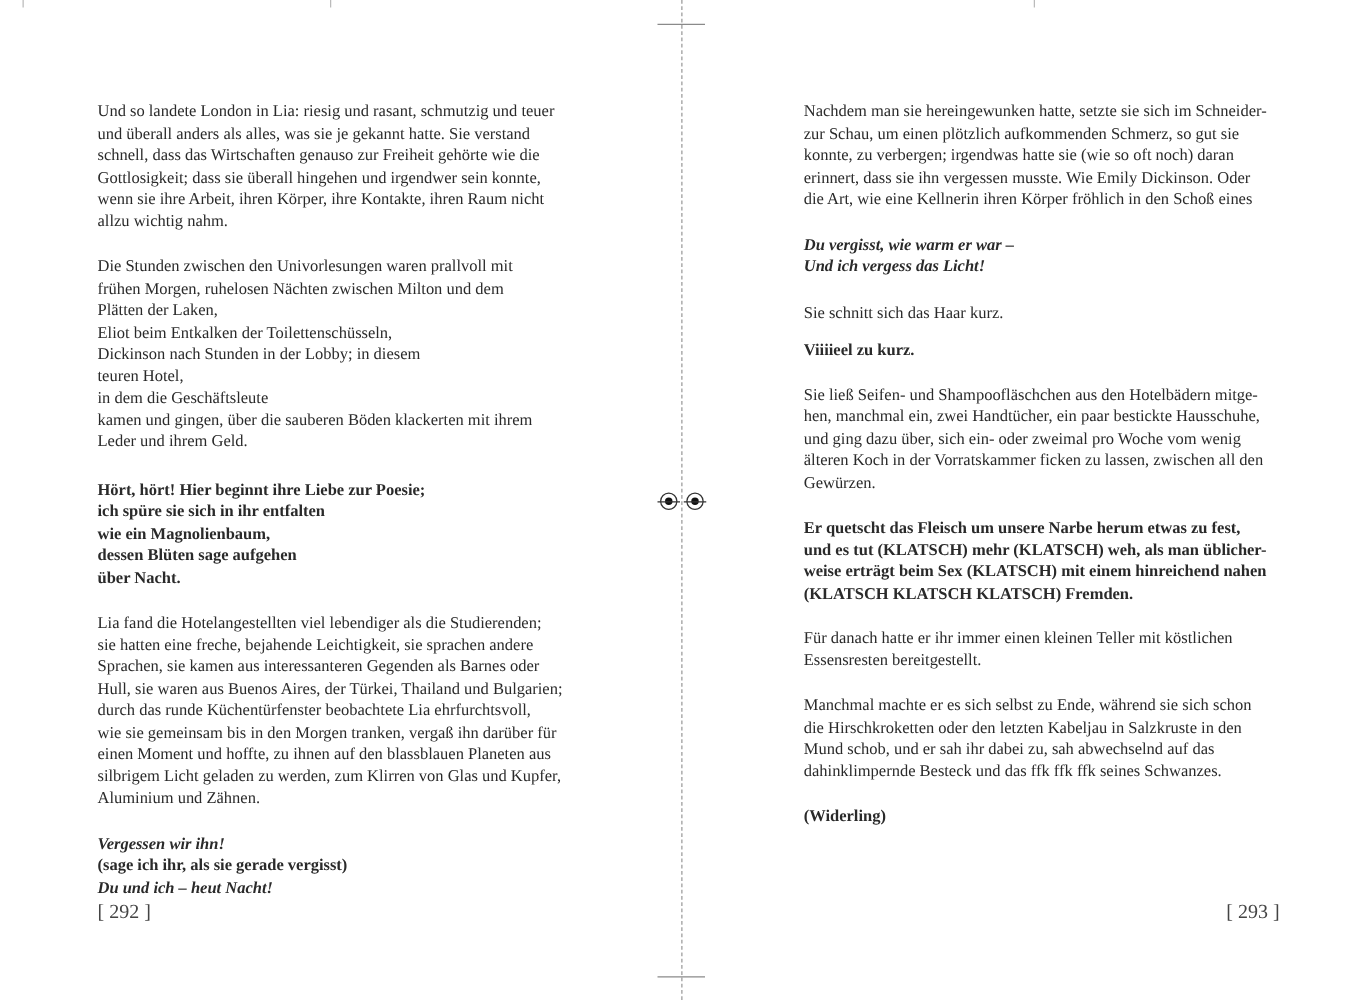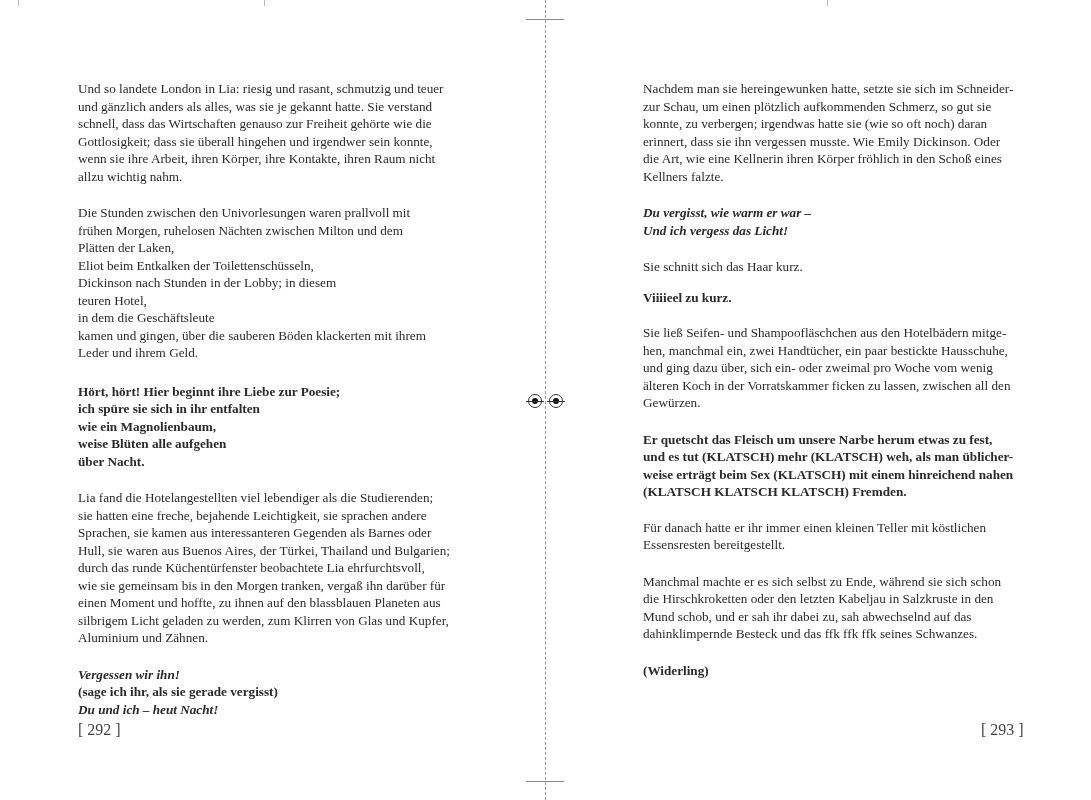--- a/index.html
+++ b/index.html
@@ -45,42 +45,42 @@
   .reg-left { left: 528px; }
   .reg-right { left: 549px; }
 </style>
 </head>
 <body>
 
 <div class="page page-left">
   <div class="textblock">
     <div class="para" style="margin-bottom:19px">
       <span class="ln">Und so landete London in Lia: riesig und rasant, schmutzig und teuer</span>
-      <span class="ln">und gänzlich anders als alles, was sie je gekannt hatte. Sie verstand</span>
+      <span class="ln">und überall anders als alles, was sie je gekannt hatte. Sie verstand</span>
       <span class="ln">schnell, dass das Wirtschaften genauso zur Freiheit gehörte wie die</span>
       <span class="ln">Gottlosigkeit; dass sie überall hingehen und irgendwer sein konnte,</span>
       <span class="ln">wenn sie ihre Arbeit, ihren Körper, ihre Kontakte, ihren Raum nicht</span>
       <span class="ln">allzu wichtig nahm.</span>
     </div>
     <div class="para" style="margin-bottom:21px">
       <span class="ln">Die Stunden zwischen den Univorlesungen waren prallvoll mit</span>
       <span class="ln">frühen Morgen, ruhelosen Nächten zwischen Milton und dem</span>
       <span class="ln">Plätten der Laken,</span>
       <span class="ln">Eliot beim Entkalken der Toilettenschüsseln,</span>
       <span class="ln">Dickinson nach Stunden in der Lobby; in diesem</span>
       <span class="ln">teuren Hotel,</span>
       <span class="ln">in dem die Geschäftsleute</span>
       <span class="ln">kamen und gingen, über die sauberen Böden klackerten mit ihrem</span>
       <span class="ln">Leder und ihrem Geld.</span>
     </div>
     <div class="verse" style="margin-bottom:19px">
       <span class="ln">Hört, hört! Hier beginnt ihre Liebe zur Poesie;</span>
       <span class="ln">ich spüre sie sich in ihr entfalten</span>
       <span class="ln">wie ein Magnolienbaum,</span>
-      <span class="ln">weise Blüten alle aufgehen</span>
+      <span class="ln">dessen Blüten sage aufgehen</span>
       <span class="ln">über Nacht.</span>
     </div>
     <div class="para" style="margin-bottom:19px">
       <span class="ln">Lia fand die Hotelangestellten viel lebendiger als die Studierenden;</span>
       <span class="ln">sie hatten eine freche, bejahende Leichtigkeit, sie sprachen andere</span>
       <span class="ln">Sprachen, sie kamen aus interessanteren Gegenden als Barnes oder</span>
       <span class="ln">Hull, sie waren aus Buenos Aires, der Türkei, Thailand und Bulgarien;</span>
       <span class="ln">durch das runde Küchentürfenster beobachtete Lia ehrfurchtsvoll,</span>
       <span class="ln">wie sie gemeinsam bis in den Morgen tranken, vergaß ihn darüber für</span>
       <span class="ln">einen Moment und hoffte, zu ihnen auf den blassblauen Planeten aus</span>
@@ -97,21 +97,20 @@
 </div>
 
 <div class="page page-right">
   <div class="textblock">
     <div class="para" style="margin-bottom:19px">
       <span class="ln">Nachdem man sie hereingewunken hatte, setzte sie sich im Schneider-</span>
       <span class="ln">zur Schau, um einen plötzlich aufkommenden Schmerz, so gut sie</span>
       <span class="ln">konnte, zu verbergen; irgendwas hatte sie (wie so oft noch) daran</span>
       <span class="ln">erinnert, dass sie ihn vergessen musste. Wie Emily Dickinson. Oder</span>
       <span class="ln">die Art, wie eine Kellnerin ihren Körper fröhlich in den Schoß eines</span>
-      <span class="ln">Kellners falzte.</span>
     </div>
     <div class="verse italic" style="margin-bottom:19px">
       <span class="ln">Du vergisst, wie warm er war –</span>
       <span class="ln">Und ich vergess das Licht!</span>
     </div>
     <div class="para" style="margin-bottom:13px">
       <span class="ln">Sie schnitt sich das Haar kurz.</span>
     </div>
     <div class="verse" style="margin-bottom:18px">
       <span class="ln">Viiiieel zu kurz.</span>

